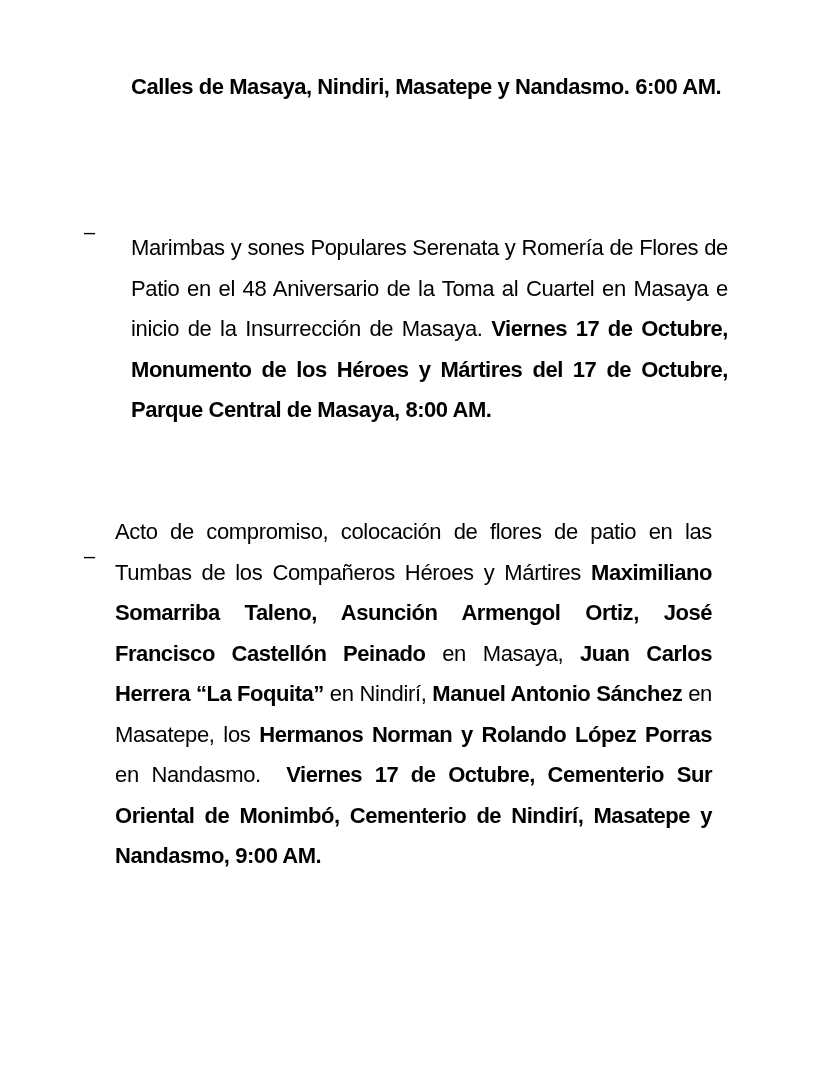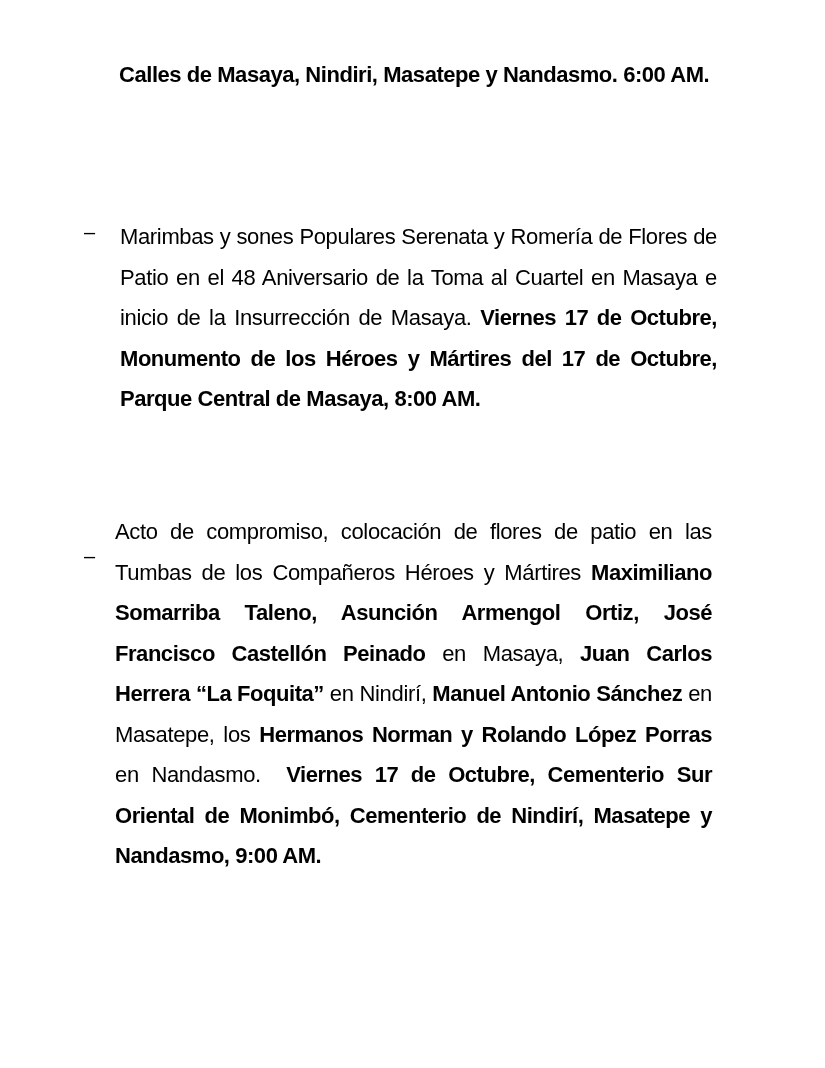--- a/index.html
+++ b/index.html
@@ -48,21 +48,21 @@
   #p1 { top: 212px; }
   #b1 { top: 212px; }
   #p2 { top: 512px; }
   #b2 { top: 536px; }
 </style>
 </head>
 <body>
 
 <div class="page">
 
-  <p class="para" id="p0" style="margin:4px;"><b>Calles de Masaya, Nindiri, Masatepe y Nandasmo. 6:00 AM.</b></p>
+  <p class="para" id="p0" style="margin:16px;"><b>Calles de Masaya, Nindiri, Masatepe y Nandasmo. 6:00 AM.</b></p>
 
   <span class="bullet" id="b1">–</span>
-  <p class="para" id="p1" style="margin:5px;"><span>Marimbas y sones Populares Serenata y Romería de Flores de Patio en el 48 Aniversario de la Toma al Cuartel en Masaya e inicio de la Insurrección de Masaya. </span><b>Viernes 17 de Octubre, Monumento de los Héroes y Mártires del 17 de Octubre, Parque Central de Masaya, 8:00 AM.</b></p>
+  <p class="para" id="p1" style="margin:16px;"><span>Marimbas y sones Populares Serenata y Romería de Flores de Patio en el 48 Aniversario de la Toma al Cuartel en Masaya e inicio de la Insurrección de Masaya. </span><b>Viernes 17 de Octubre, Monumento de los Héroes y Mártires del 17 de Octubre, Parque Central de Masaya, 8:00 AM.</b></p>
 
   <span class="bullet" id="b2">–</span>
   <p class="para" id="p2" style="margin:0;"><span>Acto de compromiso, colocación de flores de patio en las Tumbas de los Compañeros Héroes y Mártires </span><b>Maximiliano Somarriba Taleno, Asunción Armengol Ortiz, José Francisco Castellón Peinado</b><span> en Masaya, </span><b>Juan Carlos Herrera “La Foquita”</b><span> en Nindirí, </span><b>Manuel Antonio Sánchez</b><span> en Masatepe, los </span><b>Hermanos Norman y Rolando López Porras</b><span style="white-space:pre-wrap;"> en Nandasmo.  </span><b>Viernes 17 de Octubre, Cementerio Sur Oriental de Monimbó, Cementerio de Nindirí, Masatepe y Nandasmo, 9:00 AM.</b></p>
 
 </div>
 
 </body></html>

